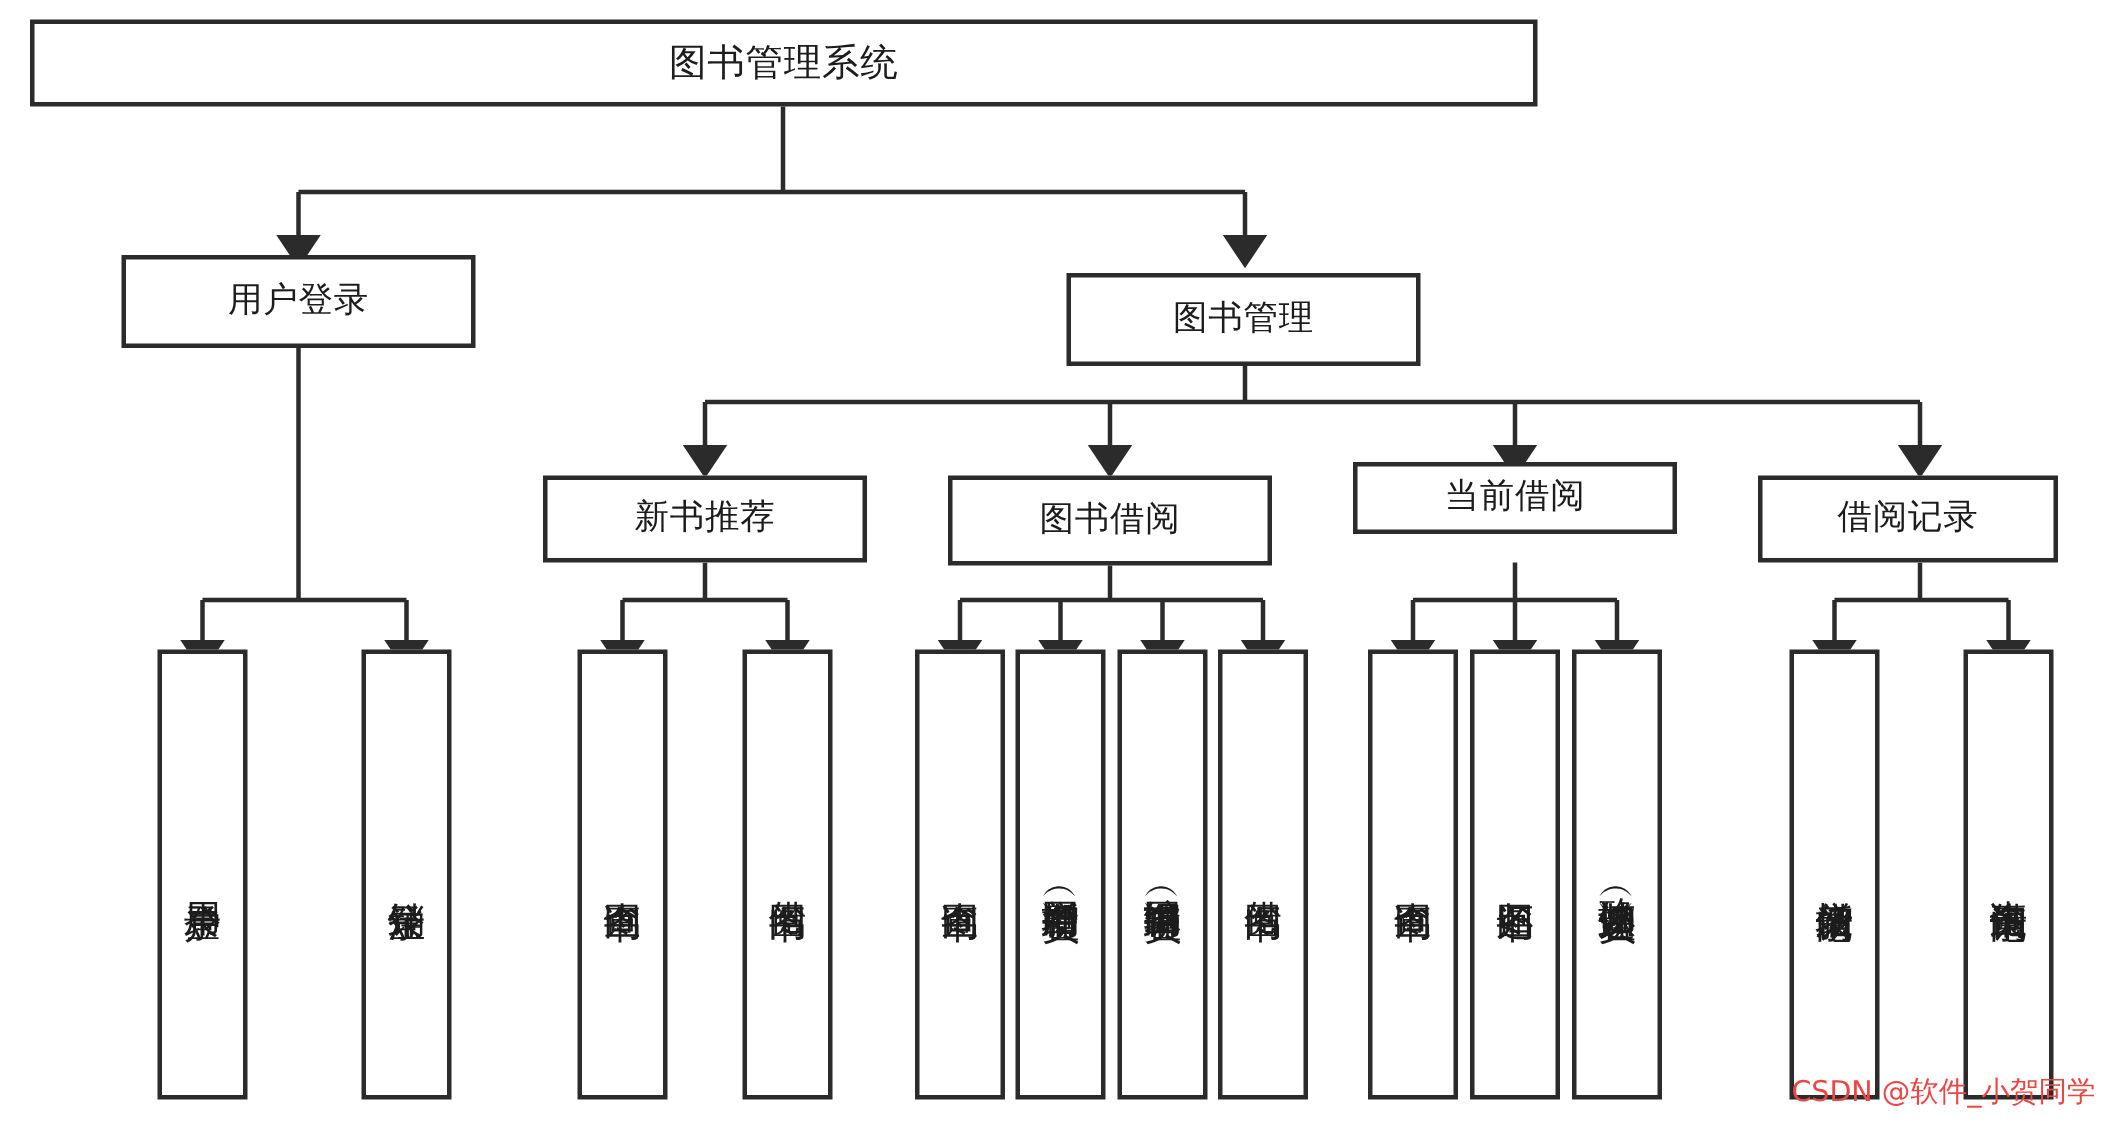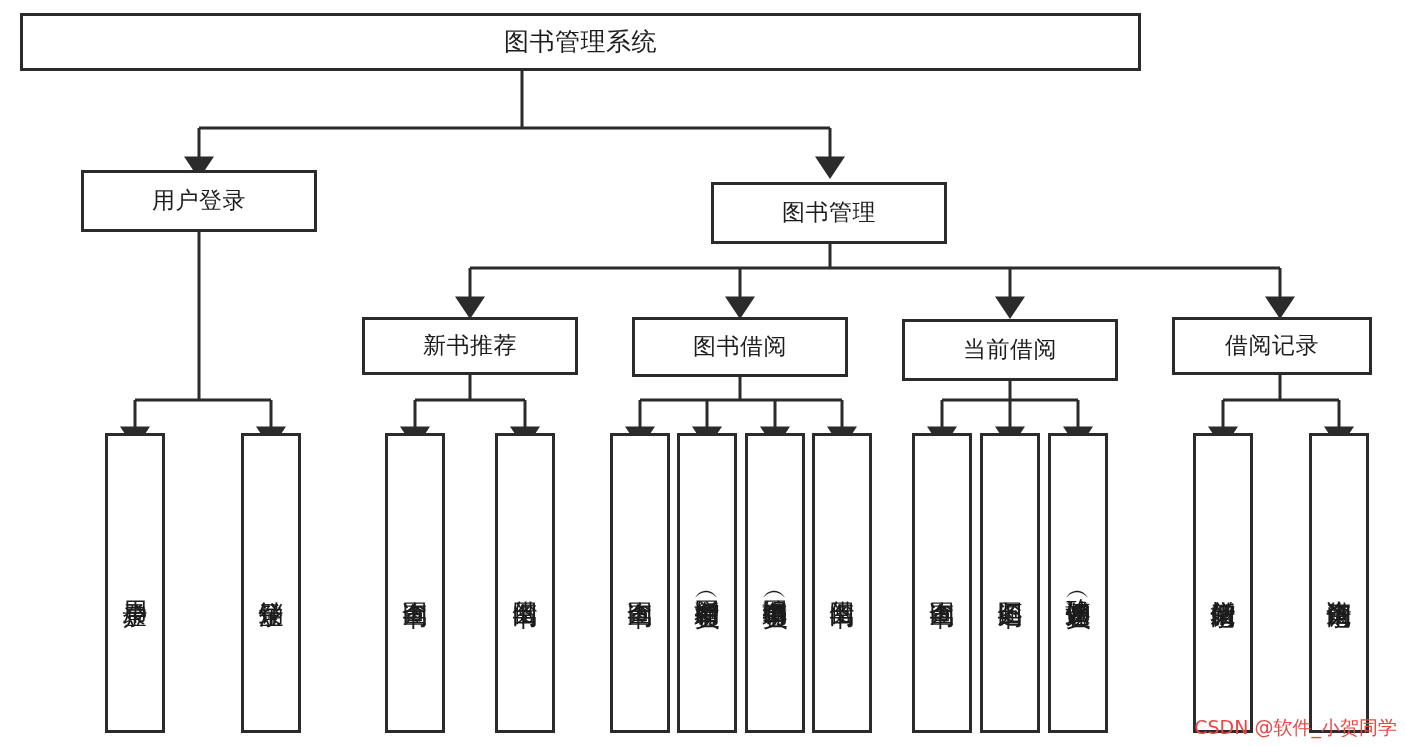--- a/index.html
+++ b/index.html
@@ -116,38 +116,38 @@
       <path d="M1010,400 L1010,430" marker-end="url(#arw)"></path>
       <path d="M1078,400 L1078,430" marker-end="url(#arw)"></path>
 
       <path d="M1280,375 L1280,400"></path>
       <path d="M1223,400 L1339,400"></path>
       <path d="M1223,400 L1223,430" marker-end="url(#arw)"></path>
       <path d="M1339,400 L1339,430" marker-end="url(#arw)"></path>
     </g>
   </svg>
 
-  <div class="node h root" style="left:20px; top:13px; width:1121px; height:58px;">
+  <div class="node h root" style="left:20px; top:13px; width:1005px; height:58px;">
     <span>图书管理系统</span>
   </div>
 
   <div class="node h" style="left:81px; top:170px; width:236px; height:62px;">
     <span>用户登录</span>
   </div>
   <div class="node h" style="left:711px; top:170px; width:236px; height:62px;margin-top:12px;">
     <span>图书管理</span>
   </div>
 
   <div class="node h" style="left:362px; top:317px; width:216px; height:58px;">
     <span>新书推荐</span>
   </div>
   <div class="node h" style="left:632px; top:317px; width:216px; height:60px;">
     <span>图书借阅</span>
   </div>
-  <div class="node h" style="left:902px; top:319px; width:216px; height:62px;">
+  <div class="node h" style="left:902px; top:308px; width:216px; height:48px;">
     <span>当前借阅</span>
   </div>
   <div class="node h" style="left:1172px; top:317px; width:200px; height:58px;">
     <span>借阅记录</span>
   </div>
 
   <div class="node v" style="left:105px; top:433px; width:60px; height:300px;">
     <span class="vtext">用户登录</span>
   </div>
   <div class="node v" style="left:241px; top:433px; width:60px; height:300px;">

